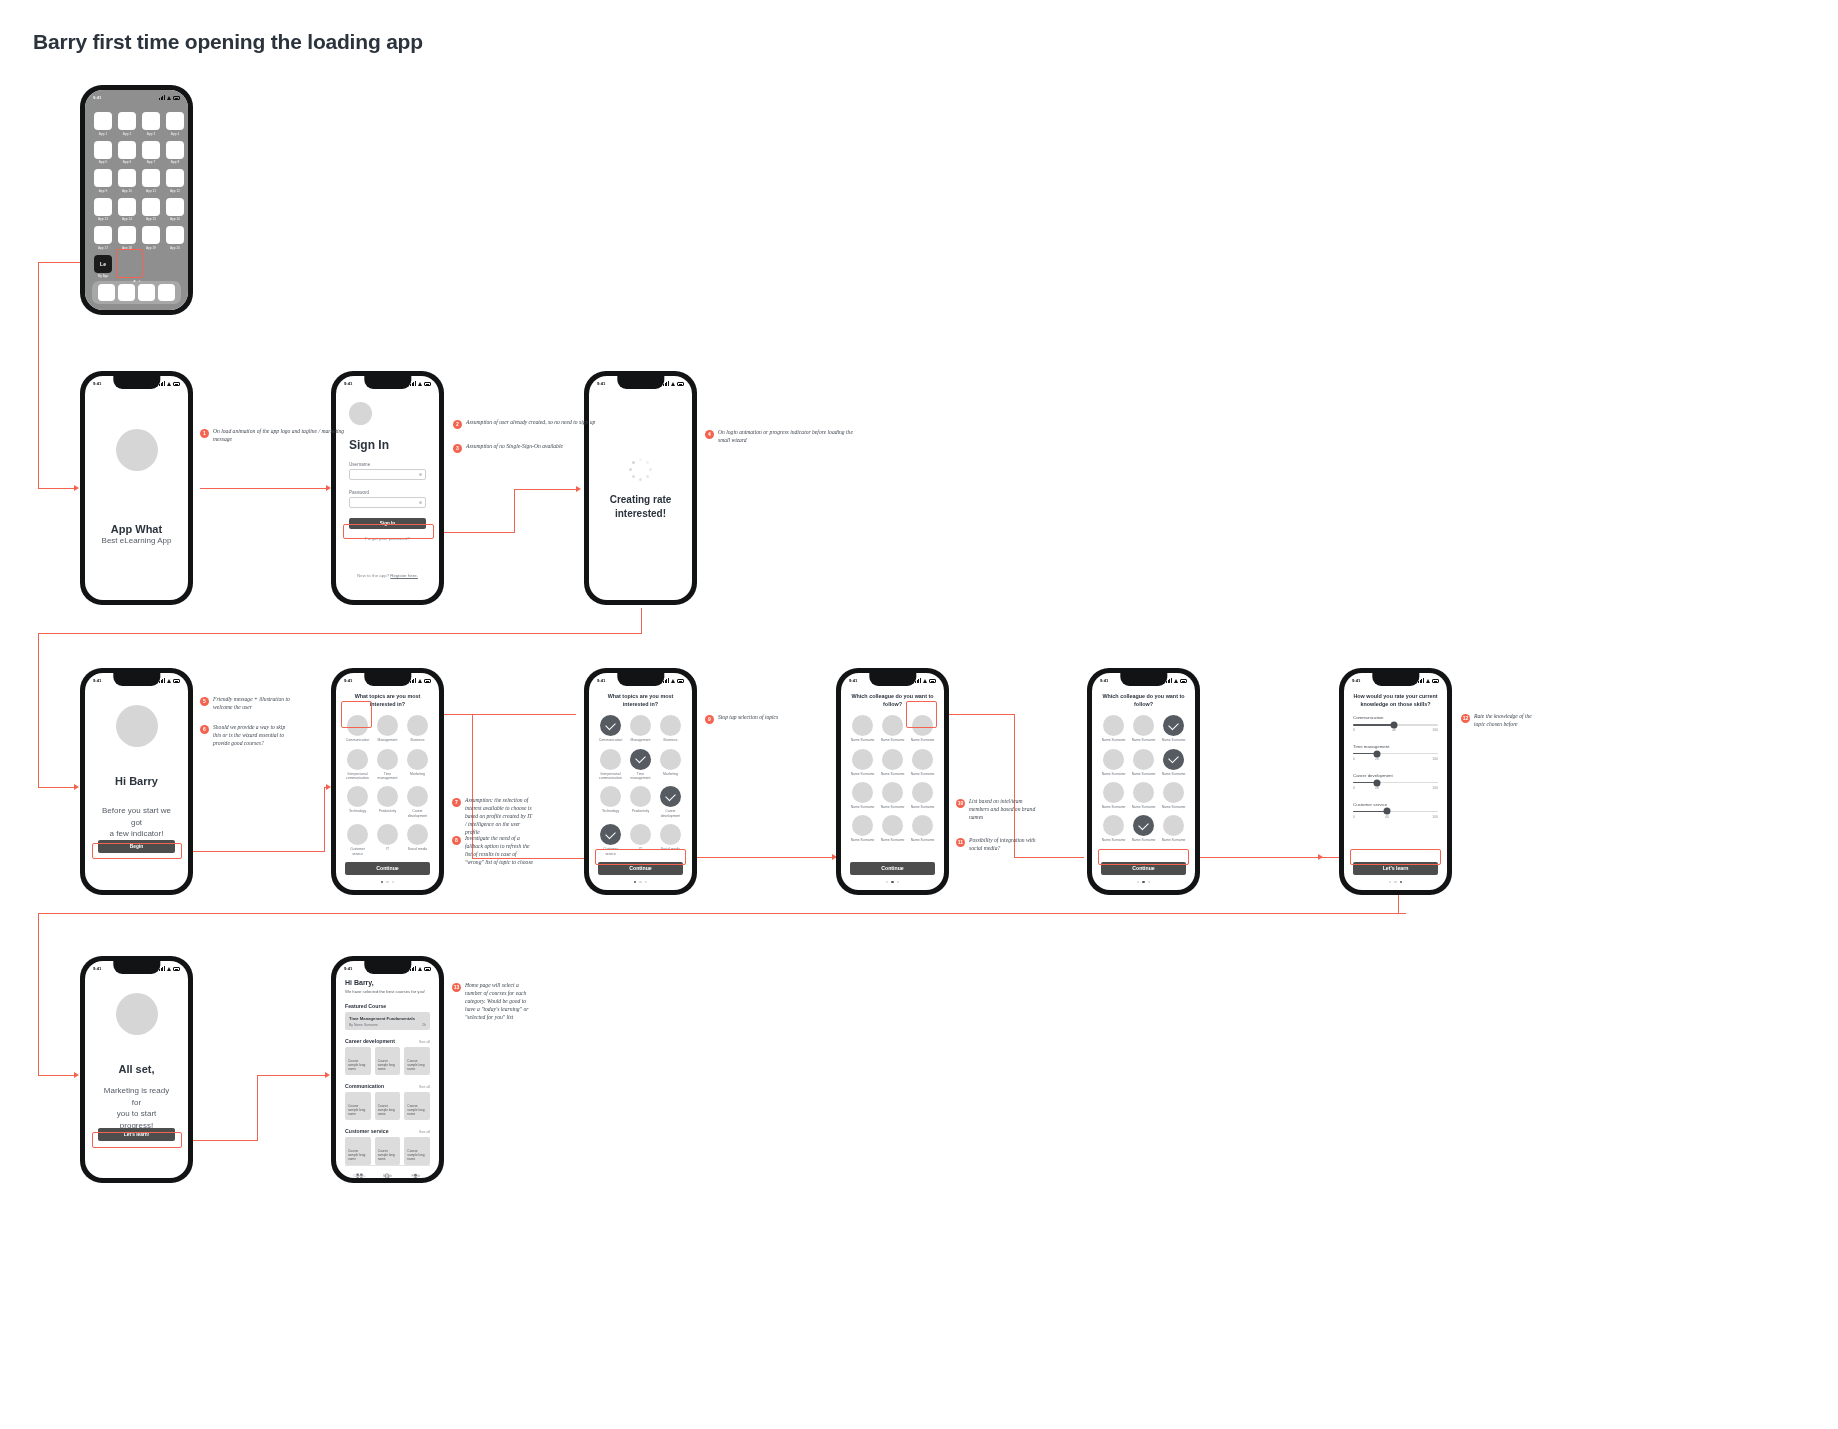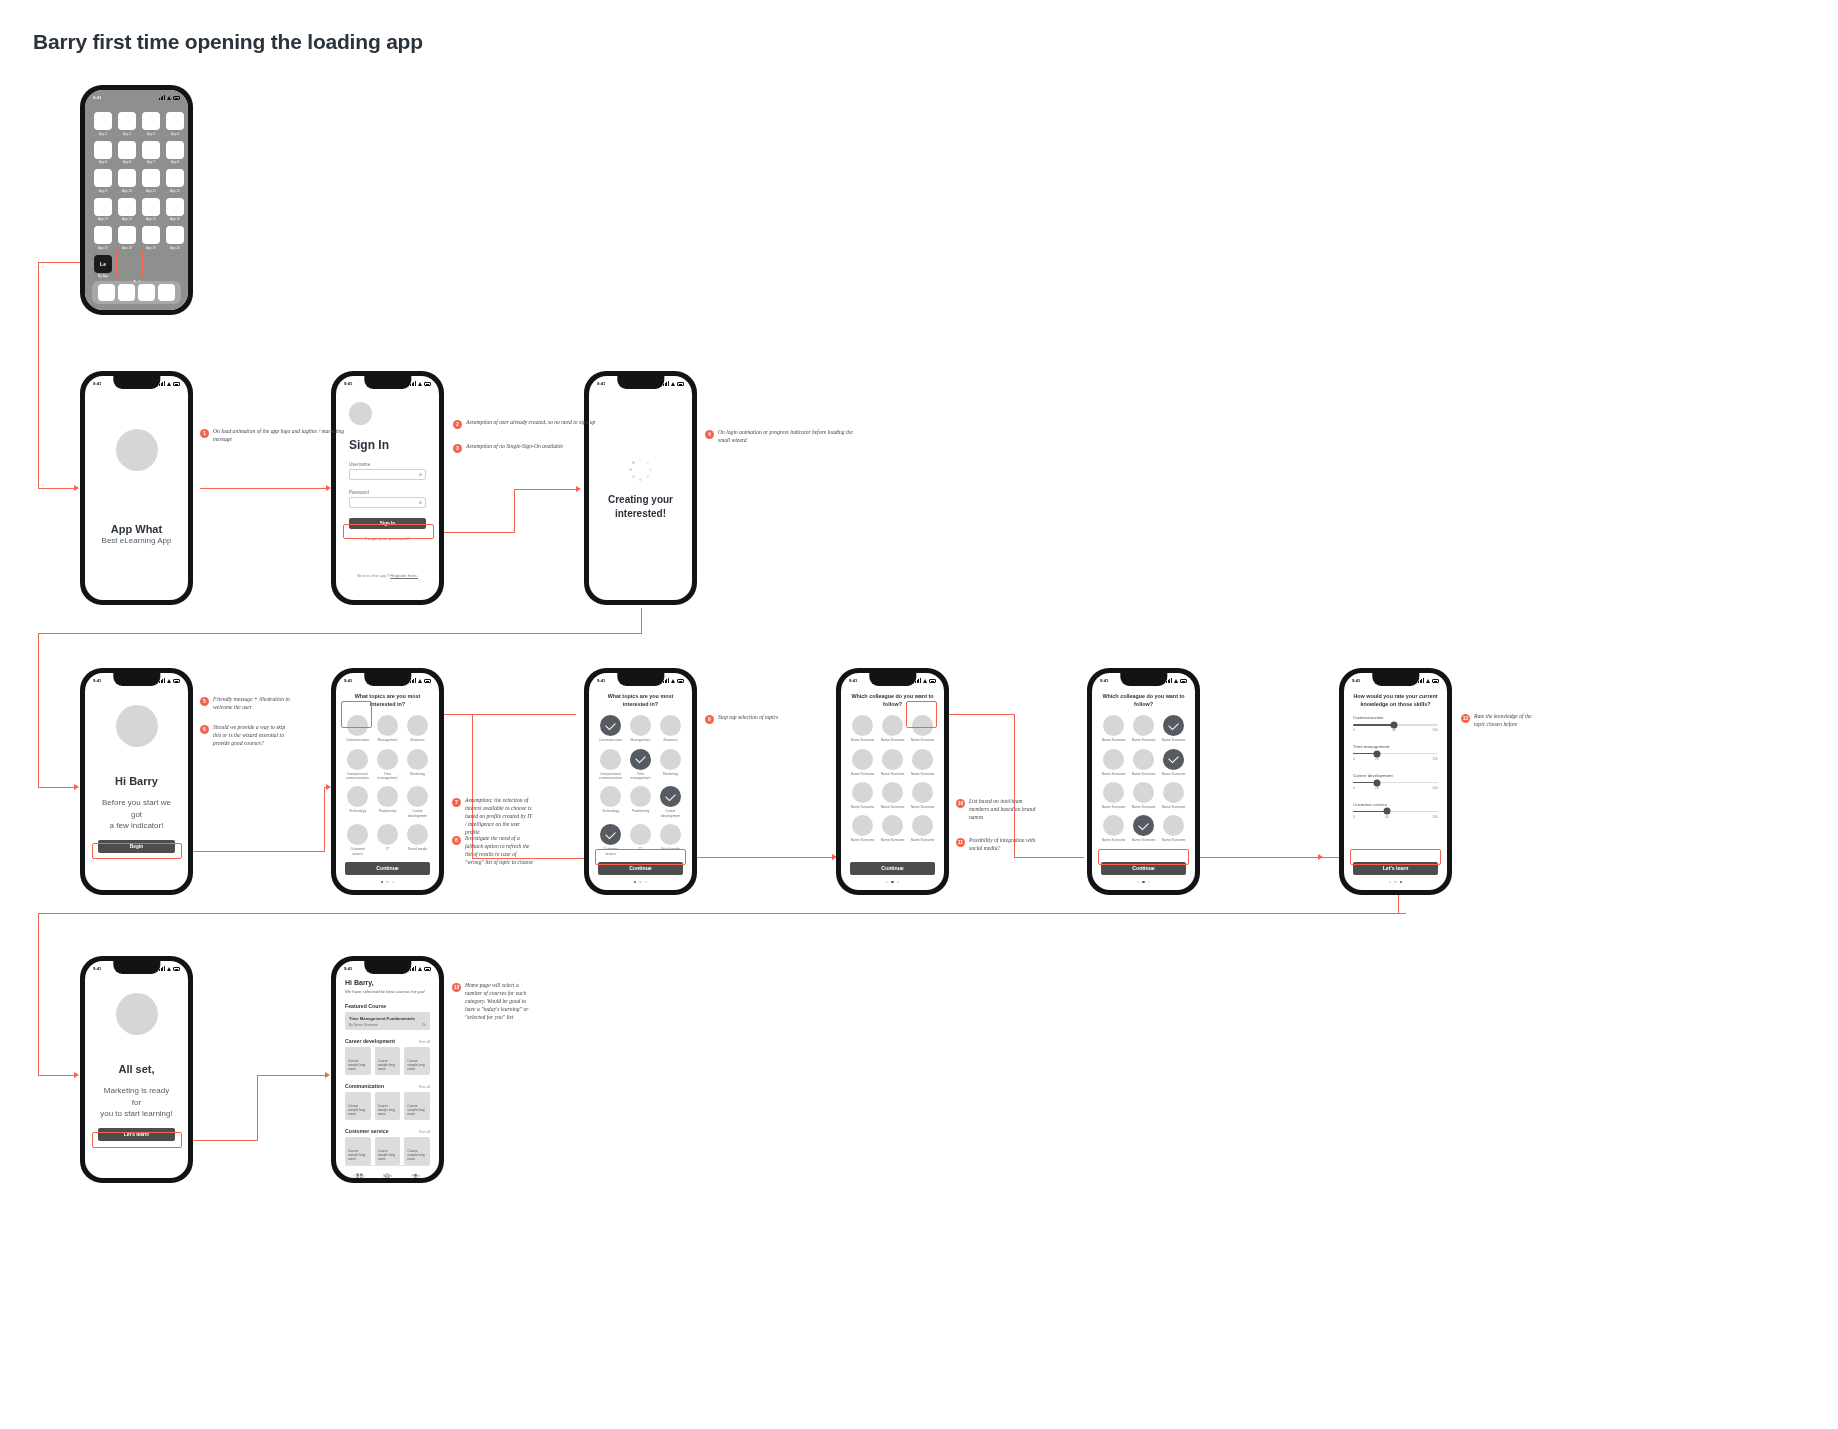--- a/index.html
+++ b/index.html
@@ -448,21 +448,21 @@
             <i style="transform: translate(6.12323e-16px, -10px); opacity: 0.25;"></i>
             <i style="transform: translate(7.07107px, -7.07107px); opacity: 0.34;"></i>
             <i style="transform: translate(10px, 0px); opacity: 0.44;"></i>
             <i style="transform: translate(7.07107px, 7.07107px); opacity: 0.53;"></i>
             <i style="transform: translate(6.12323e-16px, 10px); opacity: 0.63;"></i>
             <i style="transform: translate(-7.07107px, 7.07107px); opacity: 0.72;"></i>
             <i style="transform: translate(-10px, 1.22465e-15px); opacity: 0.81;"></i>
             <i style="transform: translate(-7.07107px, -7.07107px); opacity: 0.91;"></i>
           </div>
         <div class="splash-title" style="font-size:10px;line-height:1.35;text-align:center">
-          <div>Creating your</div>
+          <div>Creating rate</div>
           <div>interested!</div>
         </div>
       </div>
     </div>
   </div>
 
   <div class="phone" style="left:80px; top:668px; width:113px; height:227px;">
     <div class="phone-screen">
       <div class="notch"></div>
       <div class="statusbar">
@@ -475,21 +475,21 @@
               <i></i>
             </span>
           <span class="sb-wifi"></span>
           <span class="sb-batt"></span>
         </span>
       </div>
       <div class="splash" style="justify-content:flex-start;padding-top:32px">
         <div class="avatar-circle"></div>
         <div style="height:28px"></div>
         <div class="splash-title">Hi Barry</div>
-        <div class="splash-sub" style="margin-top:10px">
+        <div class="splash-sub" style="margin-top:18px">
           <div>Before you start we got</div>
           <div>a few indicator!</div>
         </div>
         <div class="btn-dark" style="position:absolute;left:13px;right:13px;bottom:37px;height:13px;border-radius:2px;font-size:4.8px;">Begin</div>
       </div>
     </div>
   </div>
   <div class="hl-box" style="left:92px; top:843px; width:90px; height:16px;"></div>
 
   <div class="phone" style="left:331px; top:668px; width:113px; height:227px;">
@@ -912,21 +912,21 @@
           <span class="sb-wifi"></span>
           <span class="sb-batt"></span>
         </span>
       </div>
       <div class="splash" style="justify-content:flex-start;padding-top:32px">
         <div class="avatar-circle"></div>
         <div style="height:28px"></div>
         <div class="splash-title">All set,</div>
         <div class="splash-sub" style="margin-top:10px">
           <div>Marketing is ready for</div>
-          <div>you to start learning!</div>
+          <div>you to start progress!</div>
         </div>
         <div class="btn-dark" style="position:absolute;left:13px;right:13px;bottom:37px;height:13px;border-radius:2px;font-size:4.8px;">Let's learn!</div>
       </div>
     </div>
   </div>
   <div class="hl-box" style="left:92px; top:1132px; width:90px; height:16px;"></div>
 
   <div class="phone" style="left:331px; top:956px; width:113px; height:227px;">
     <div class="phone-screen">
       <div class="notch"></div>

